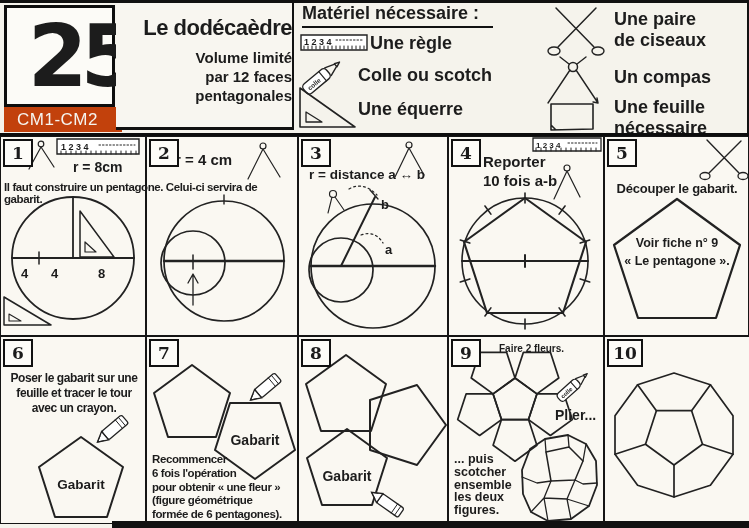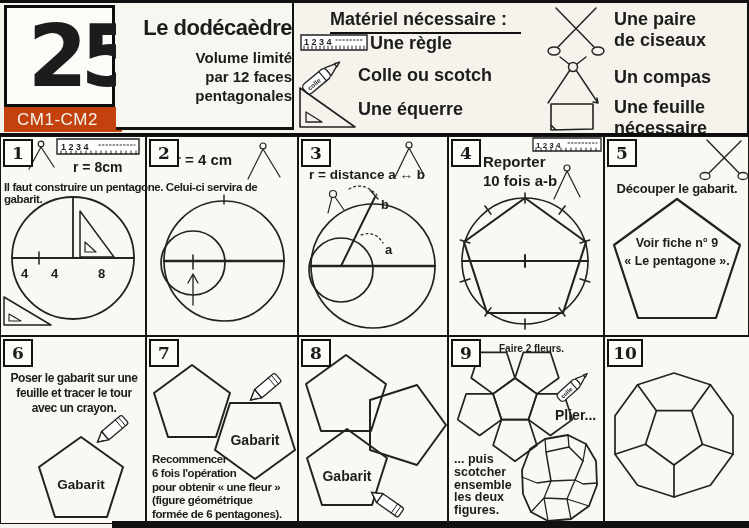--- a/index.html
+++ b/index.html
@@ -13,21 +13,21 @@
   .lesson-box{left:4px;top:2px;width:111px;height:102px;border:3px solid #0d0d0d;background:#fcfbf7;
               display:flex;align-items:center;justify-content:center;box-sizing:border-box;}
   .lesson-number{font:800 86px "DejaVu Sans",sans-serif;letter-spacing:-7px;line-height:90px;margin-left:42px;}
   .grade-bar{left:4px;top:104px;width:118px;height:25px;background:#c2410c;color:#f5f4ef;
              font-size:17px;font-weight:400;line-height:25px;padding-left:13px;box-sizing:border-box;letter-spacing:.5px;}
   .title-block{left:116px;top:0;width:178px;height:127px;border-right:2px solid #111;border-bottom:3px solid #111;
                box-sizing:border-box;padding-top:12px;text-align:right;background:#f8f6f0;}
   .main-title{font-size:22px;font-weight:700;letter-spacing:-.5px;margin:0;}
   .subtitle{font-size:15px;font-weight:700;line-height:1.25;margin-top:8px;}
   .materials{left:296px;top:0;width:453px;height:130px;}
-  .materials-title{left:6px;top:6px;font-size:18px;font-weight:700;border-bottom:2px solid #111;padding:0 14px 2px 0;margin-left:28px;}
+  .materials-title{left:6px;top:0;font-size:18px;font-weight:700;border-bottom:2px solid #111;padding:0 14px 2px 0;}
   .mat-label{font-size:18px;}
   
   .grid{left:0;top:130px;width:749px;height:391px;border-top:3px solid #0d0d0d;box-sizing:border-box;background:#efede6;}
   .cell{position:absolute;background:#faf8f2;border:1.5px solid #151515;box-sizing:border-box;}
   .badge{position:absolute;left:2px;top:2px;width:26px;height:24px;border:2px solid #111;background:#fdfcf8;
          font:700 17px "DejaVu Serif",serif;display:flex;align-items:center;justify-content:center;z-index:3;}
   .badge.wide{width:32px;}
   .caption-span{z-index:5;font-size:11.5px;letter-spacing:-.4px;}
   svg{display:block;}
   svg *{vector-effect:non-scaling-stroke;}

